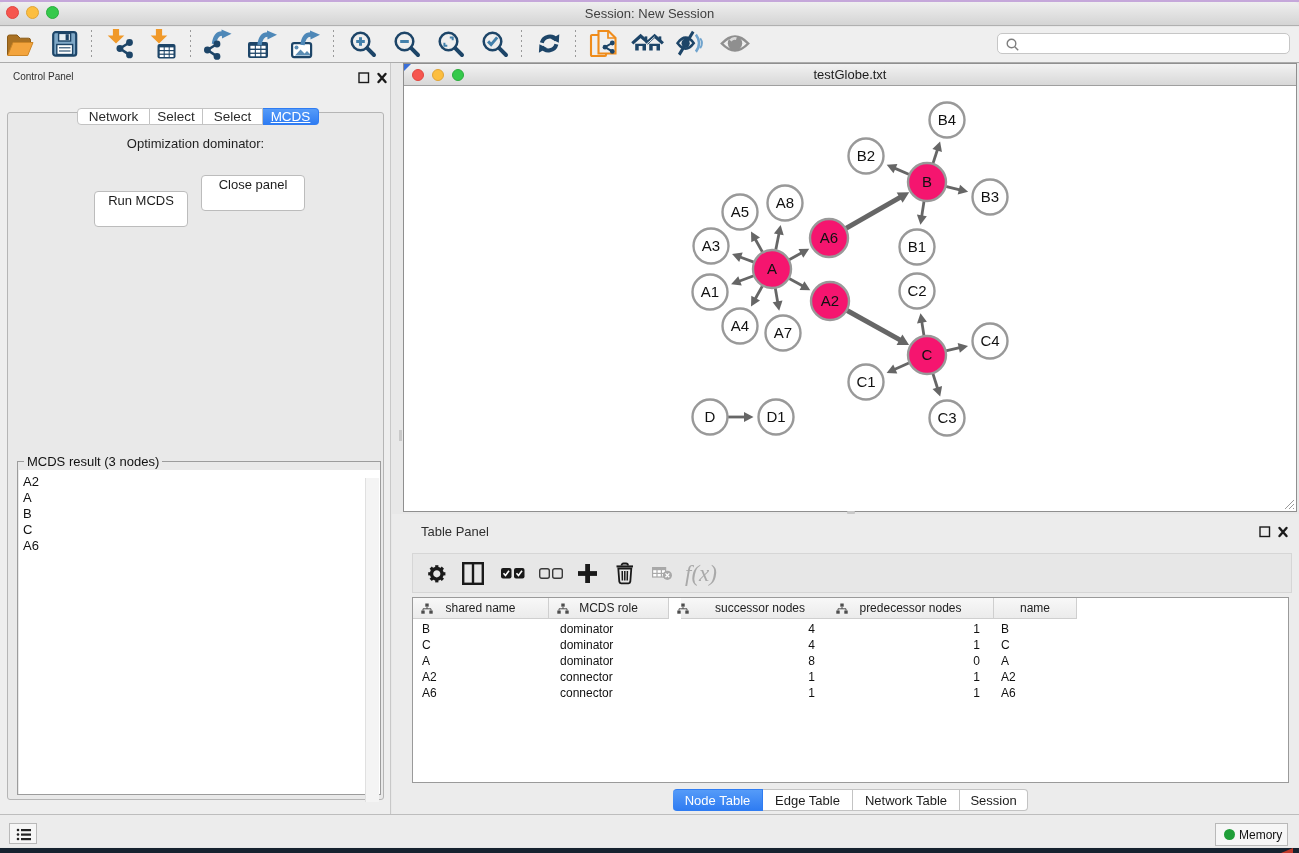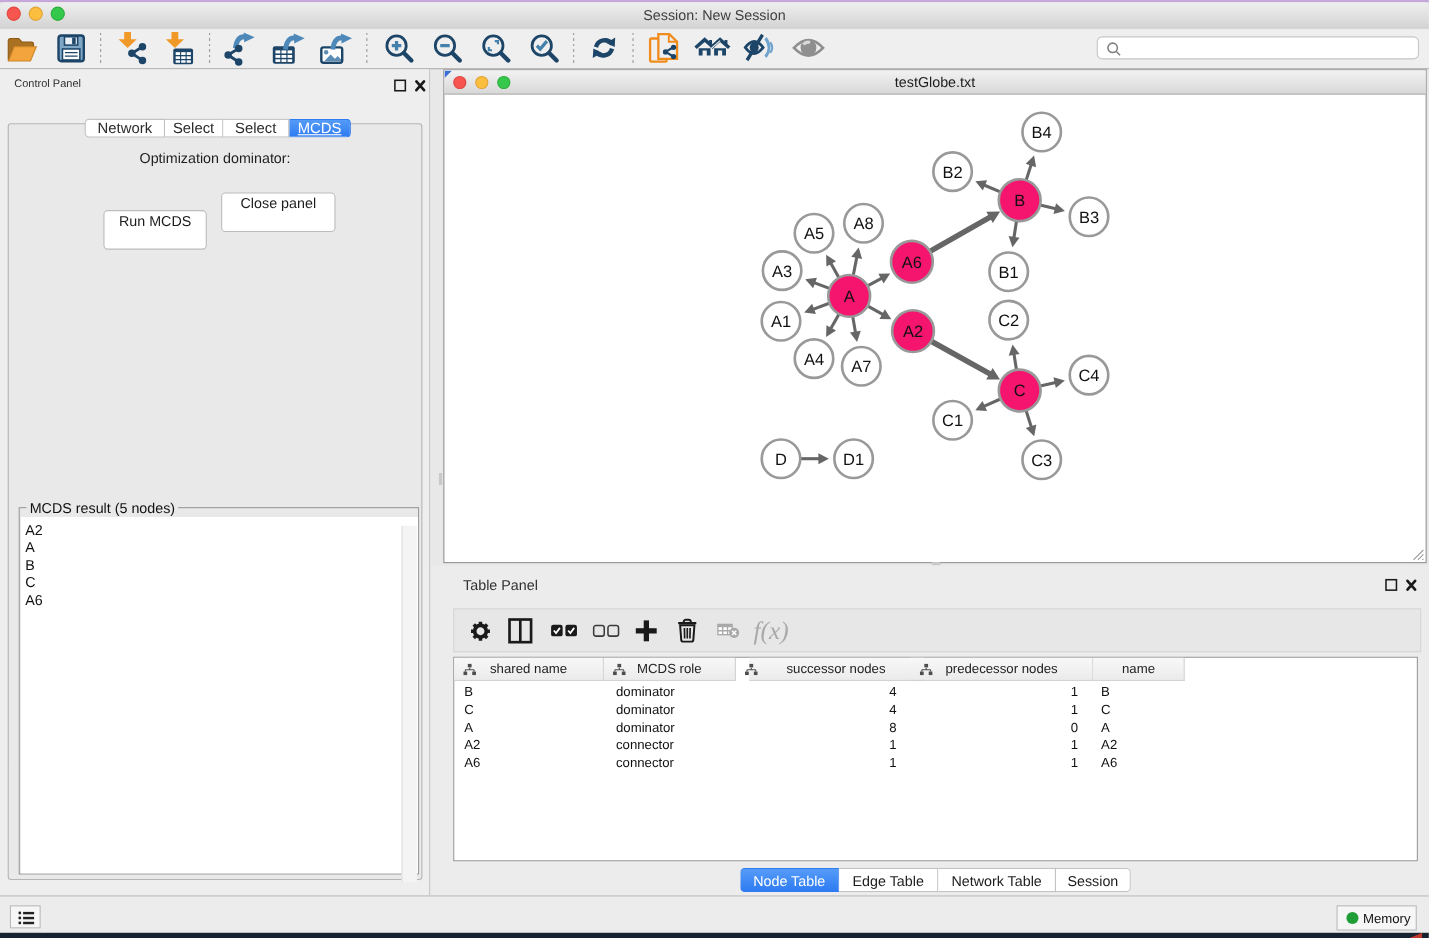--- a/index.html
+++ b/index.html
@@ -272,21 +272,21 @@
   <div class="tabs">
     <div class="tab first" style="width:73px">Network</div>
     <div class="tab" style="width:53px">Select</div>
     <div class="tab" style="width:60px">Select</div>
     <div class="tab sel" style="width:56px">MCDS</div>
   </div>
   <div id="optlabel">Optimization dominator:</div>
   <div class="btn" style="left:94px;top:128px;width:94px;">Run MCDS</div>
   <div class="btn" style="left:201px;top:112px;width:104px;">Close panel</div>
   <div id="fieldset">
-    <div id="fs-legend">MCDS result (5 nodes)</div>
+    <div id="fs-legend">MCDS result (3 nodes)</div>
     <div id="fs-list">
       <div class="li">A2</div>
         <div class="li">A</div>
         <div class="li">B</div>
         <div class="li">C</div>
         <div class="li">A6</div>
       <div id="fs-scroll"></div>
     </div>
   </div>
 </div>

